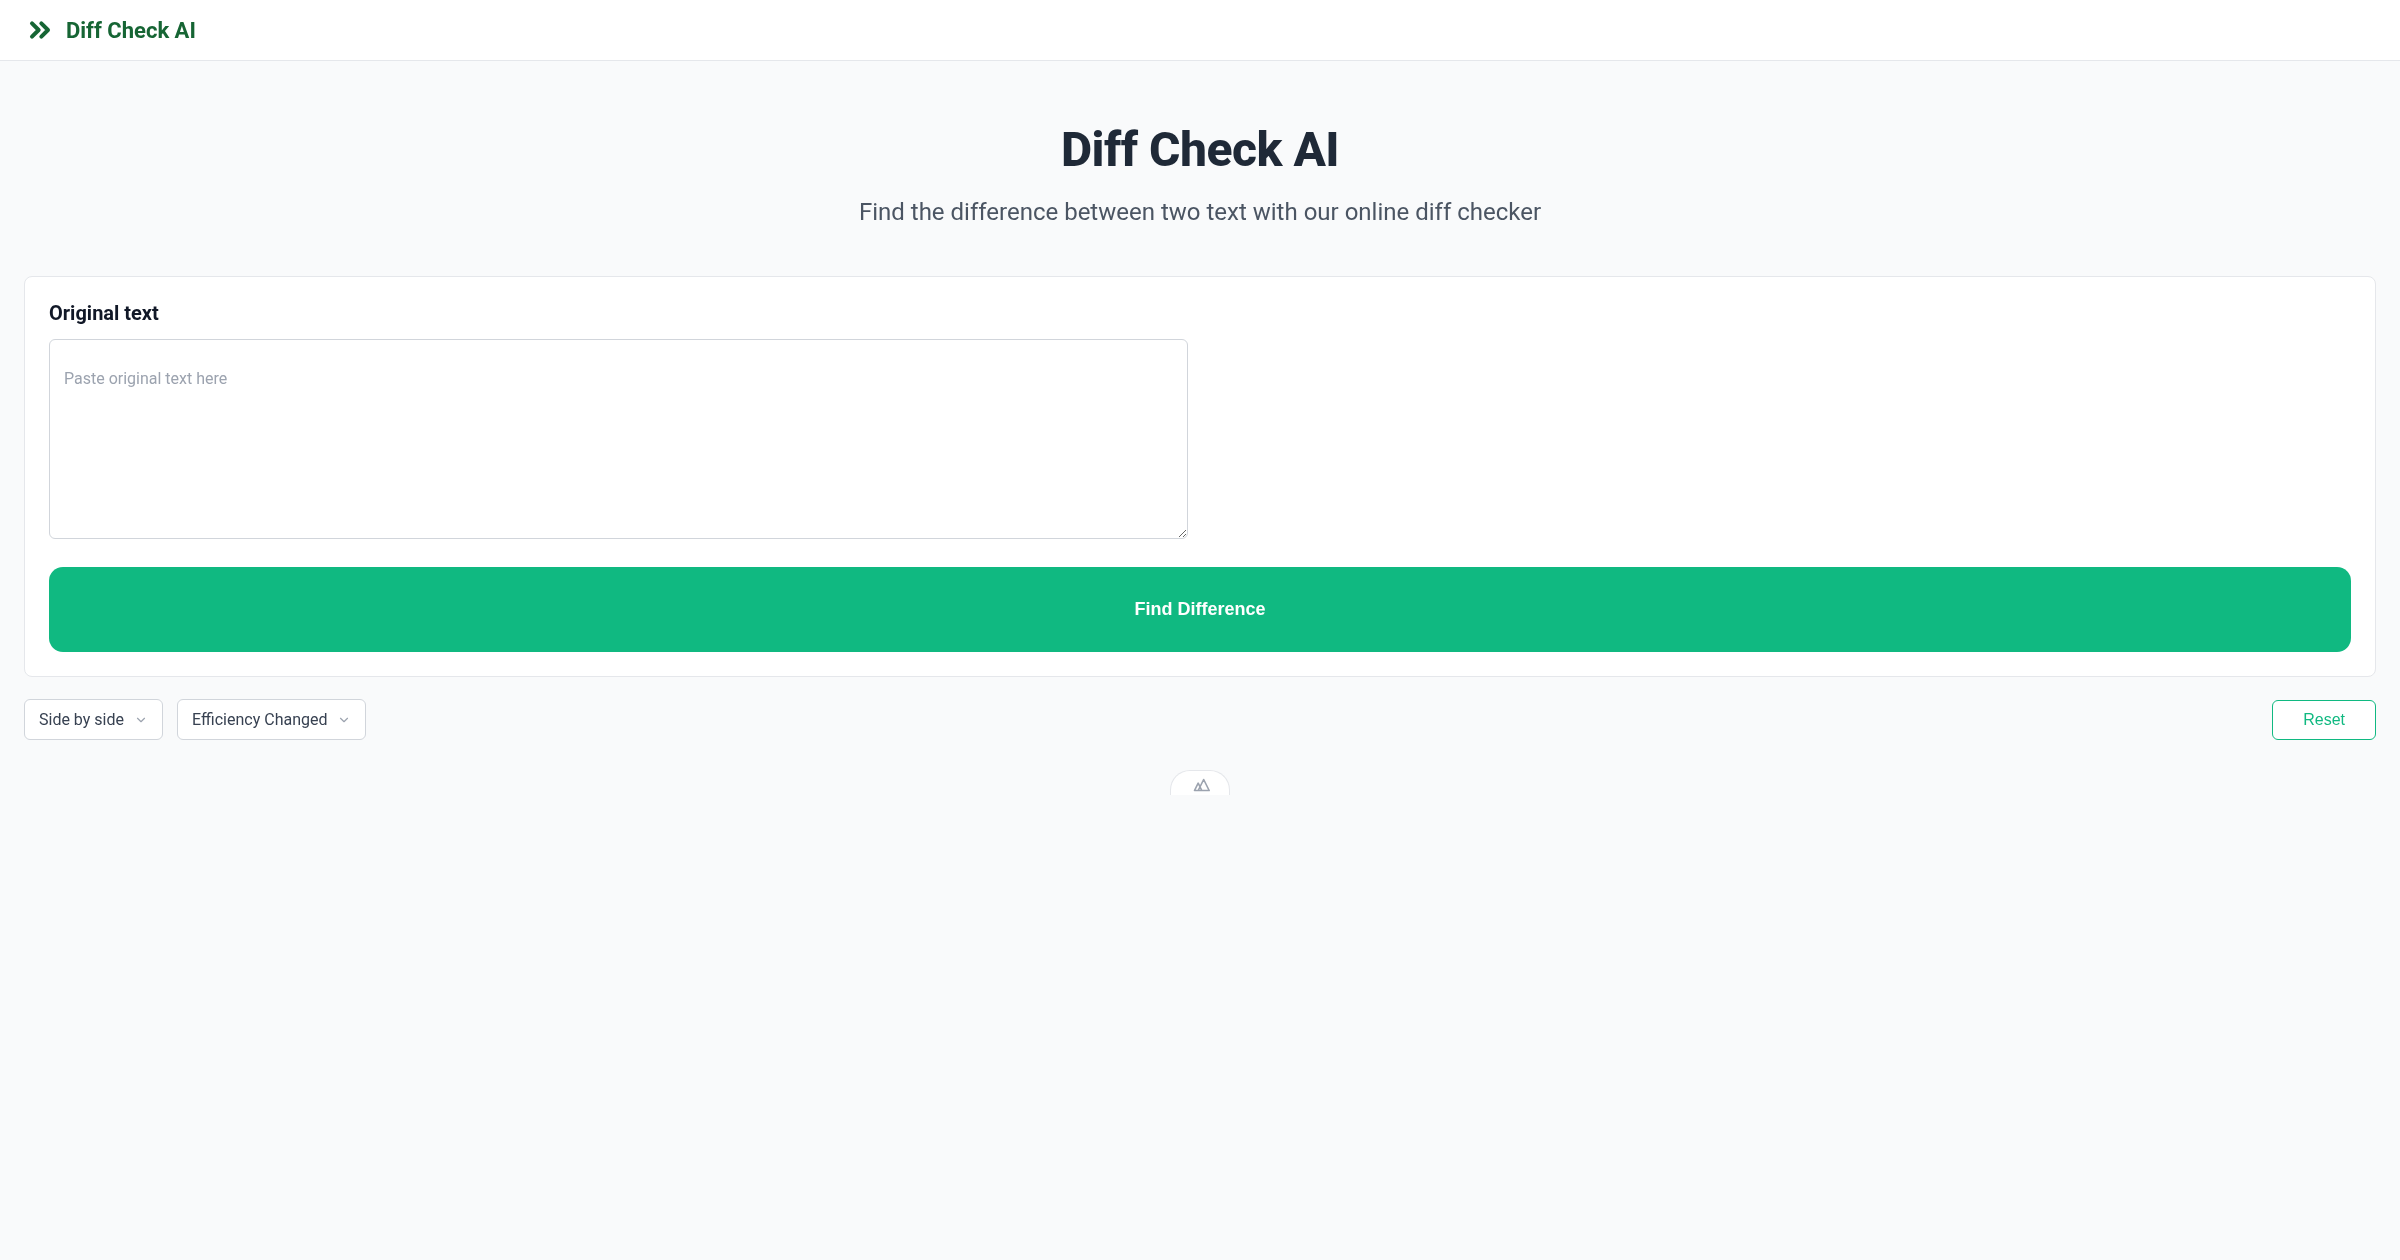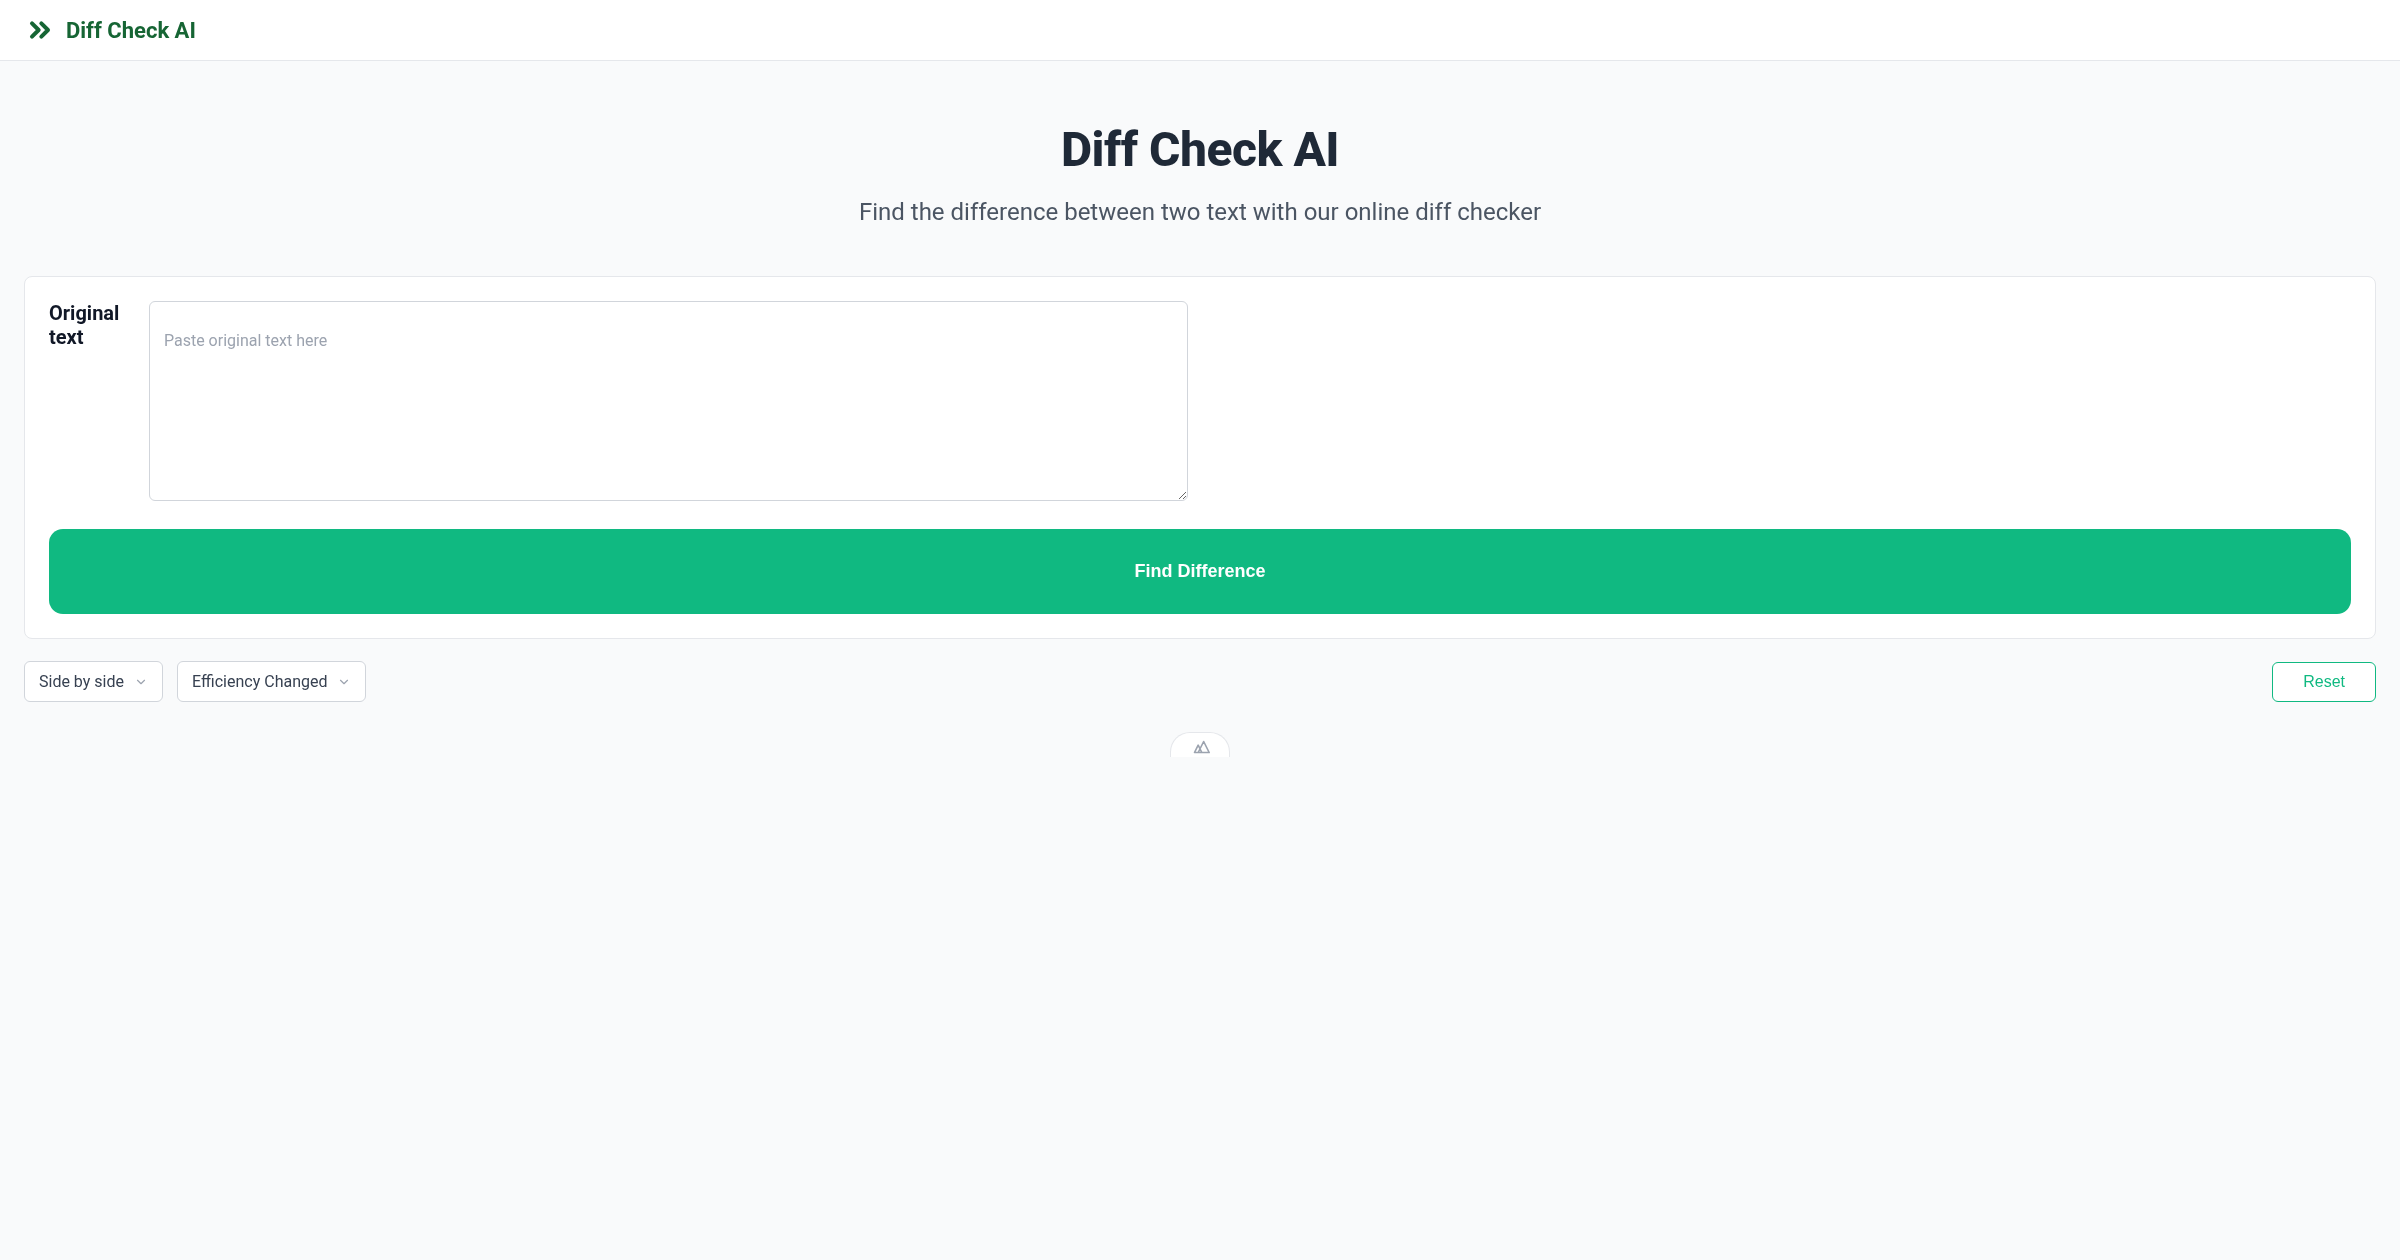--- a/index.html
+++ b/index.html
@@ -63,21 +63,21 @@
     
     .text-inputs {
       display: grid;
       grid-template-columns: 1fr 1fr;
       gap: 24px;
       margin-bottom: 28px;
     }
     
     .input-group {
       display: flex;
-      flex-direction: row;
+      flex-direction: column;
     }
     
     .input-label {
       font-size: 20px;
       font-weight: 700;
       color: #111827;
       margin-bottom: 14px;
     }
     
     .text-area {

